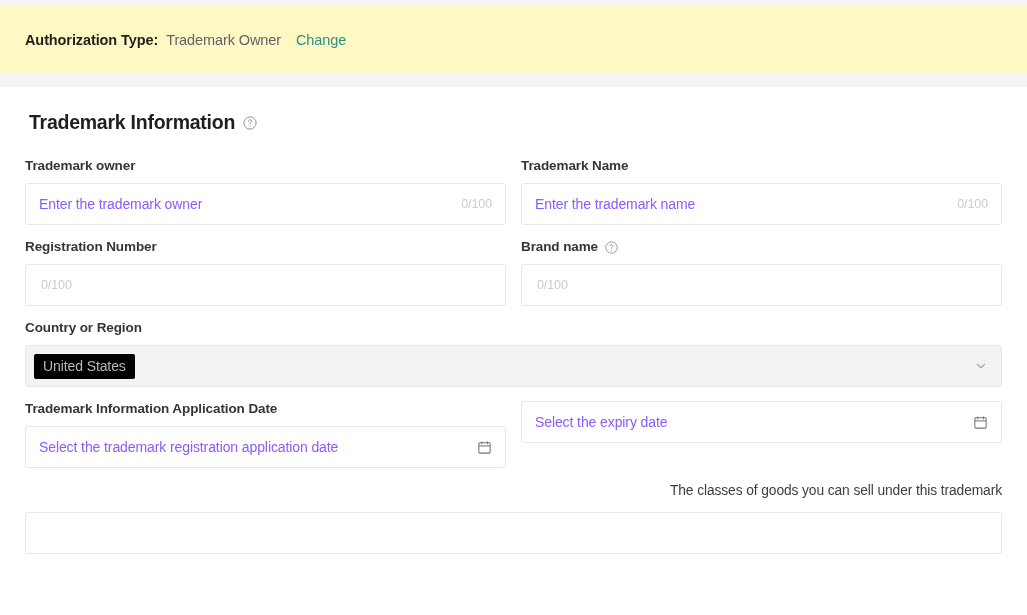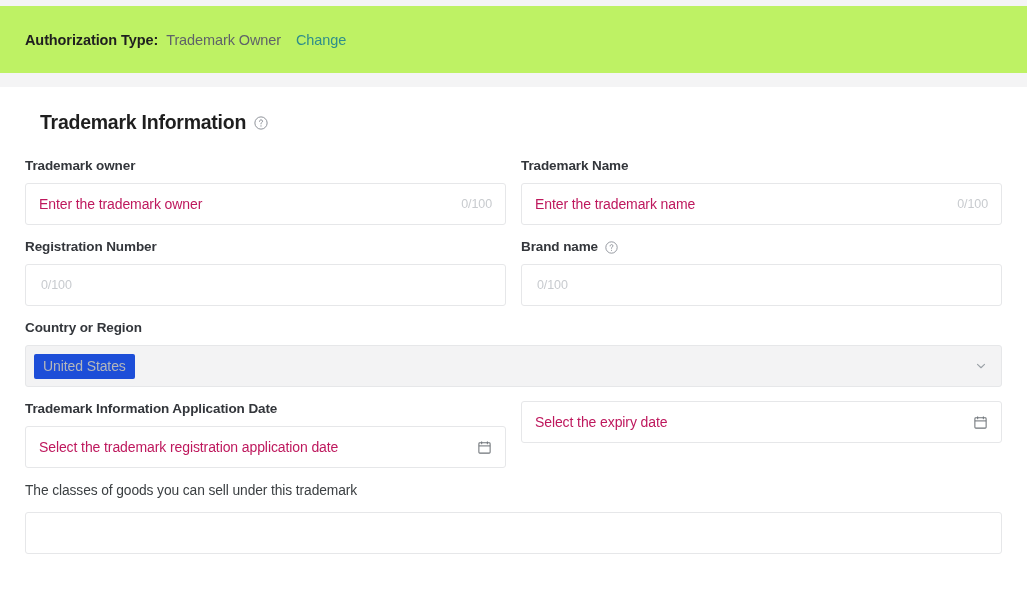--- a/index.html
+++ b/index.html
@@ -22,21 +22,21 @@
   }
 
   
   .top-strip {
     height: 6px;
     background: #f4f4f5;
   }
 
   
   .auth-card {
-    background: #bef264;
+    background: #fef9c3;
     height: 67px;
     display: flex;
     align-items: center;
     padding: 0 25px;
   }
   .auth-row {
     display: flex;
     align-items: baseline;
     gap: 8px;
   }
@@ -73,21 +73,21 @@
   }
 
   .section-title {
     display: flex;
     align-items: center;
     gap: 8px;
     font-size: 19.5px;
     font-weight: bold;
     color: #1f1f1f;
     letter-spacing: -0.25px;
-    margin: 0 0 24px 15px;
+    margin: 0 0 24px 4px;
     text-align: center;
   }
 
   
   .help-icon {
     display: inline-flex;
     align-items: center;
     justify-content: center;
     width: 14px;
     height: 14px;
@@ -126,21 +126,21 @@
     align-items: center;
     height: 42px;
     border: 1px solid #e6e7e9;
     border-radius: 3px;
     background: #ffffff;
     padding: 0 13px;
   }
   .input-wrap .ph {
     flex: 1 1 auto;
     font-size: 14px;
-    color: #be185d;
+    color: #8b5cf6;
     letter-spacing: -0.1px;
     white-space: nowrap;
     overflow: hidden;
     text-overflow: ellipsis;
   }
   .counter {
     flex: 0 0 auto;
     font-size: 12.5px;
     color: #c8cbcf;
     margin-left: 2px;
@@ -155,21 +155,21 @@
     border: 1px solid #e6e7e9;
     border-radius: 3px;
     background: #f3f3f4;
     padding: 0 13px 0 8px;
   }
   .chip {
     display: inline-flex;
     align-items: center;
     height: 25px;
     padding: 0 9px;
-    background: #1d4ed8;
+    background: #000000;
     border-radius: 2px;
     font-size: 14px;
     color: #b4b7bb;
     letter-spacing: -0.1px;
   }
   .select-spacer { flex: 1 1 auto; }
   .chevron {
     flex: 0 0 auto;
     color: #9aa0a6;
     display: flex;
@@ -188,20 +188,21 @@
   .cal-icon svg { display: block; }
 
   
   .category-block { margin-top: 6px; }
   .category-desc {
     font-size: 13.8px;
     color: #3c4043;
     letter-spacing: -0.1px;
     margin: 12px 0 12px 0;
     line-height: 18px;
+    text-align: right;
   }
   .category-input {
     height: 42px;
     border: 1px solid #e6e7e9;
     border-radius: 3px;
     background: #ffffff;
   }
 </style>
 </head>
 <body>

